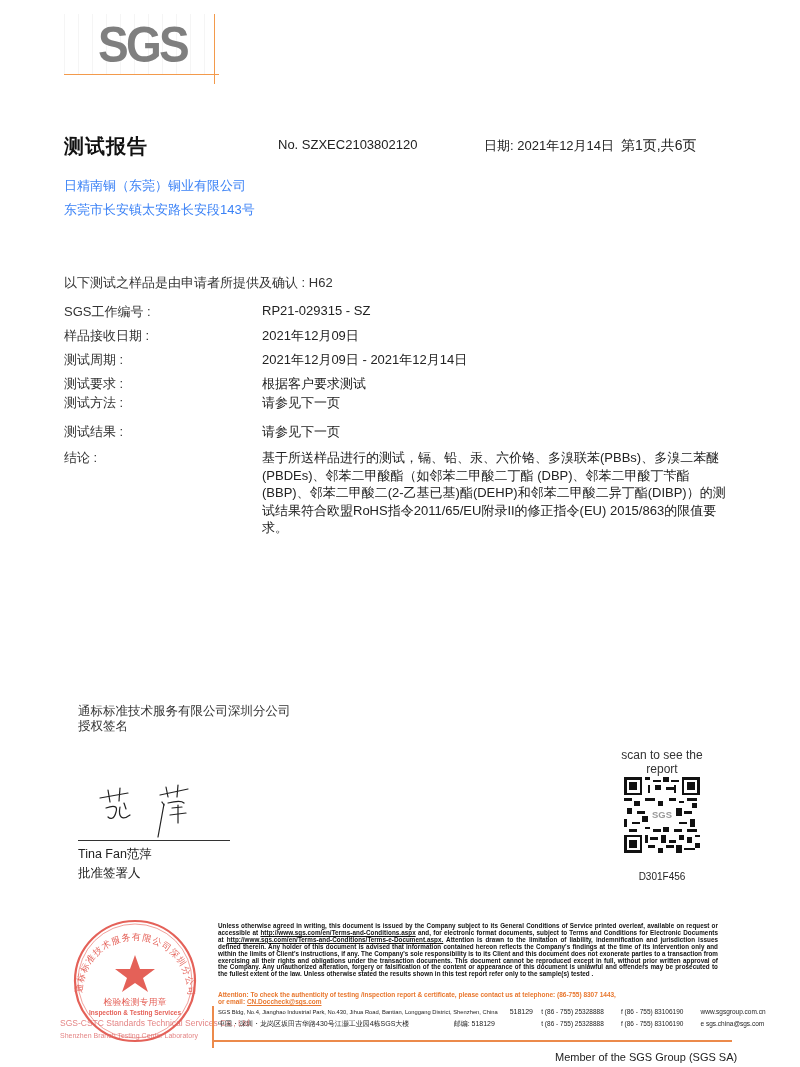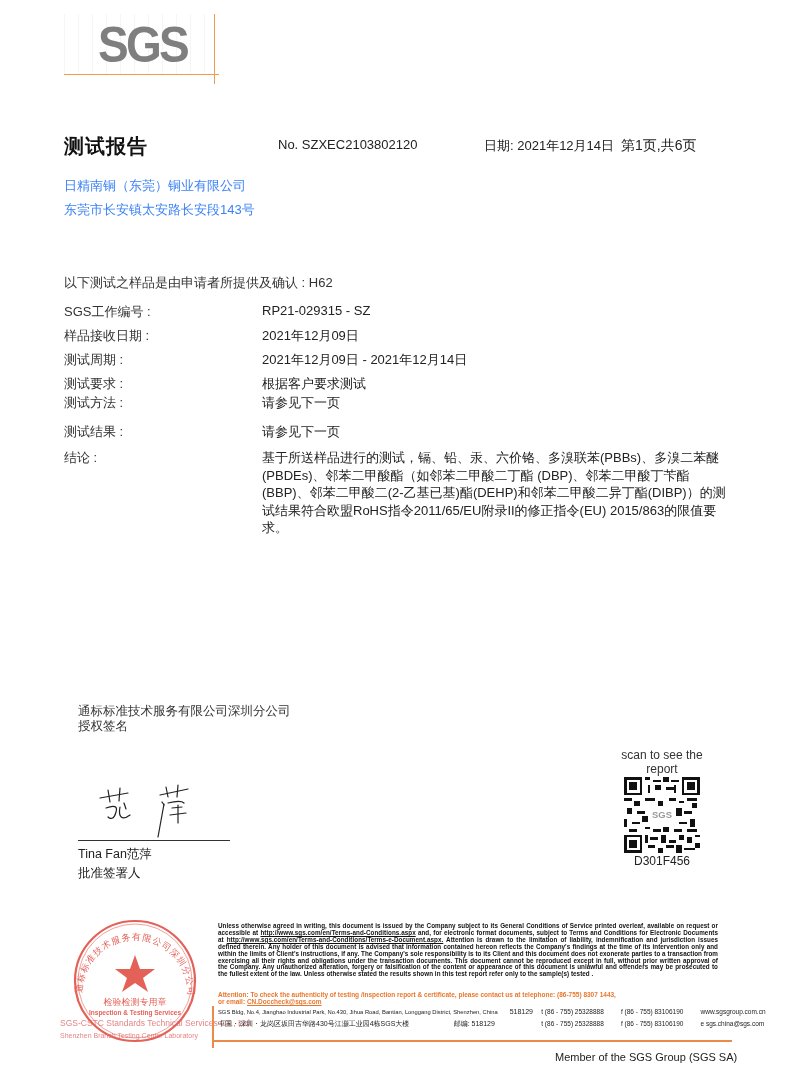--- a/index.html
+++ b/index.html
@@ -31,21 +31,21 @@
                      line-height: 17.6px; color: #222; }
 
   .company { left: 78px; top: 704px; font-size: 12.5px; color: #333; line-height: 15px; }
   .sign-area { left: 78px; top: 775px; width: 152px; height: 67px; }
   .sign-line { left: 78px; top: 840px; width: 152px; height: 1px; background: #333; }
   .signer { left: 78px; top: 845px; font-size: 12.5px; color: #222; line-height: 19px; }
 
   .qr-wrap { left: 620px; top: 748px; width: 84px; height: 104px; text-align: center; }
   .qr-cap { font-size: 12px; color: #333; display: block; margin-bottom: 1px; }
   .qr-code { width: 76px; height: 76px; margin: 0 auto; position: relative; }
-  .qr-id { font-size: 12px; color: #222; display: block; margin-top: 1px; }
+  .qr-id { font-size: 10px; color: #222; display: block; margin-top: 18px; }
 
   .stamp { left: 60px; top: 917px; width: 150px; height: 130px; }
   .stamp-text1 { left: 60px; top: 1018px; font-size: 8.5px; color: #d66; opacity: 0.8; white-space: nowrap; }
   .stamp-text2 { left: 60px; top: 1032px; font-size: 7px; color: #d66; opacity: 0.8; white-space: nowrap; }
   .legal { left: 218px; top: 923px; width: 500px; font-size: 6.3px; line-height: 6.9px;
            color: #111; text-align: justify; font-weight: 700; letter-spacing: 0.05px; }
   .legal a { color: #111; text-decoration: underline; }
   .attention { left: 218px; top: 991px; width: 520px; font-size: 6.5px; line-height: 7px;
                color: #e8772e; font-weight: 700; }
   .attention u { text-decoration: underline; }

